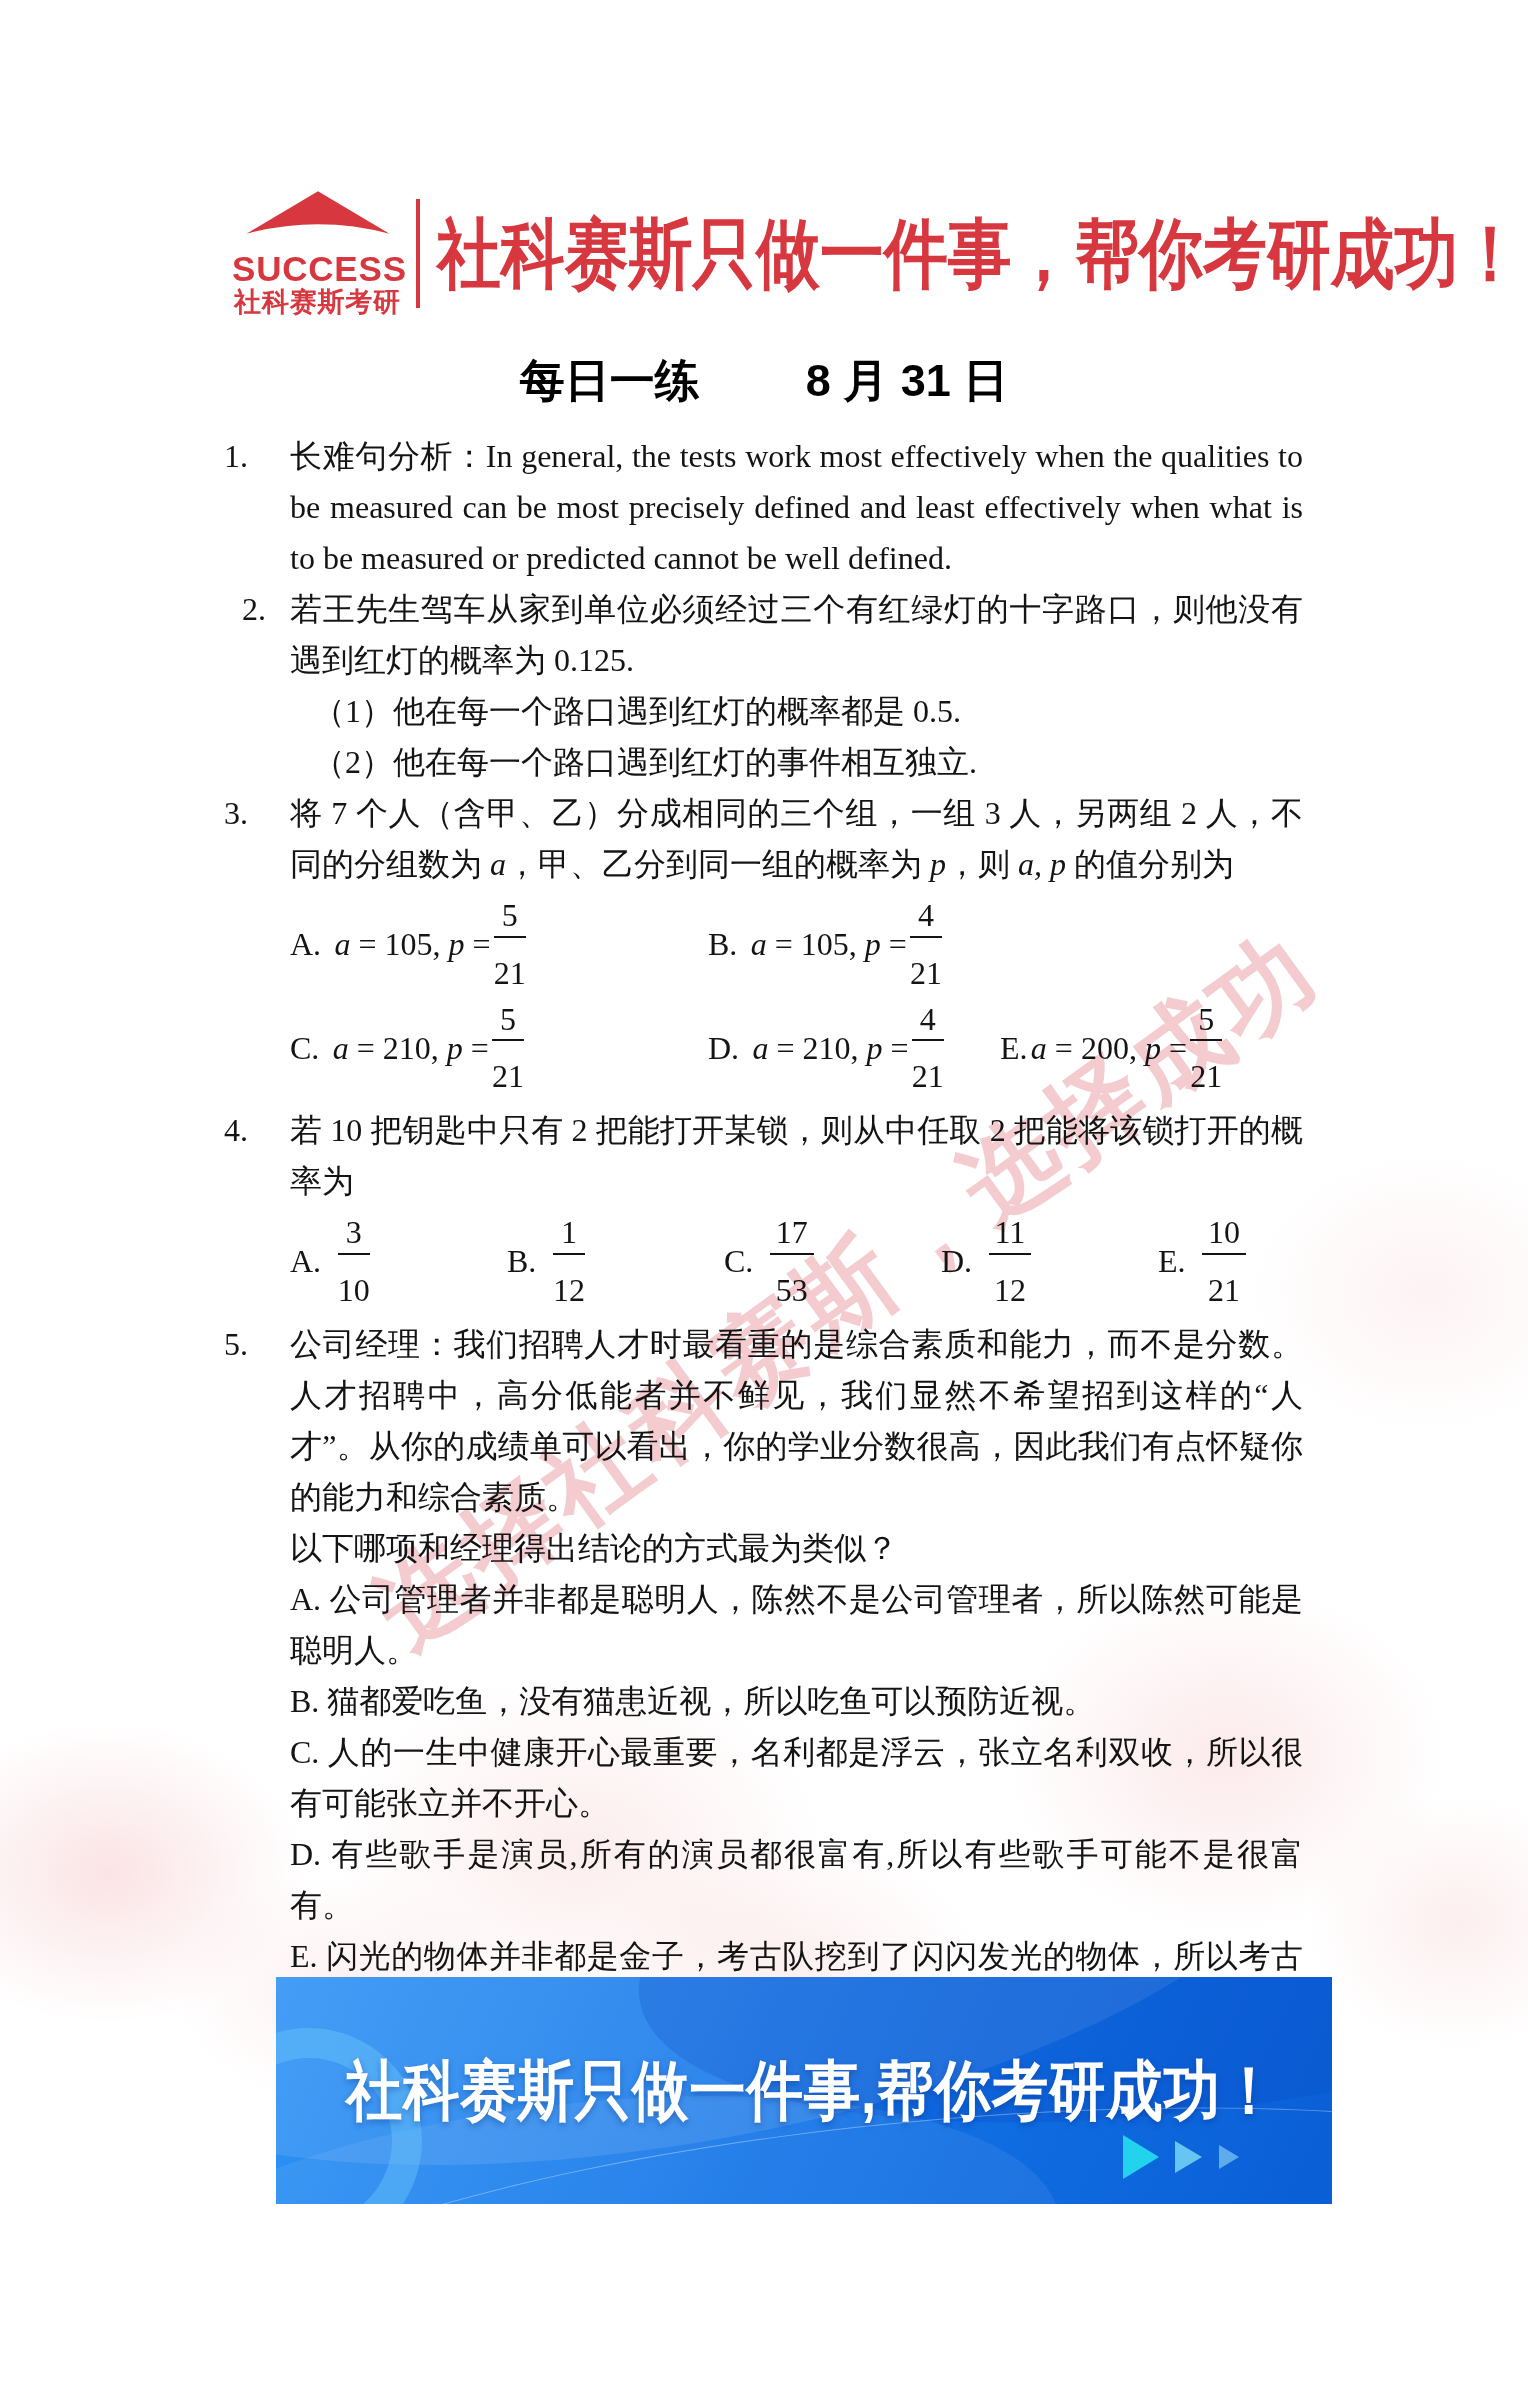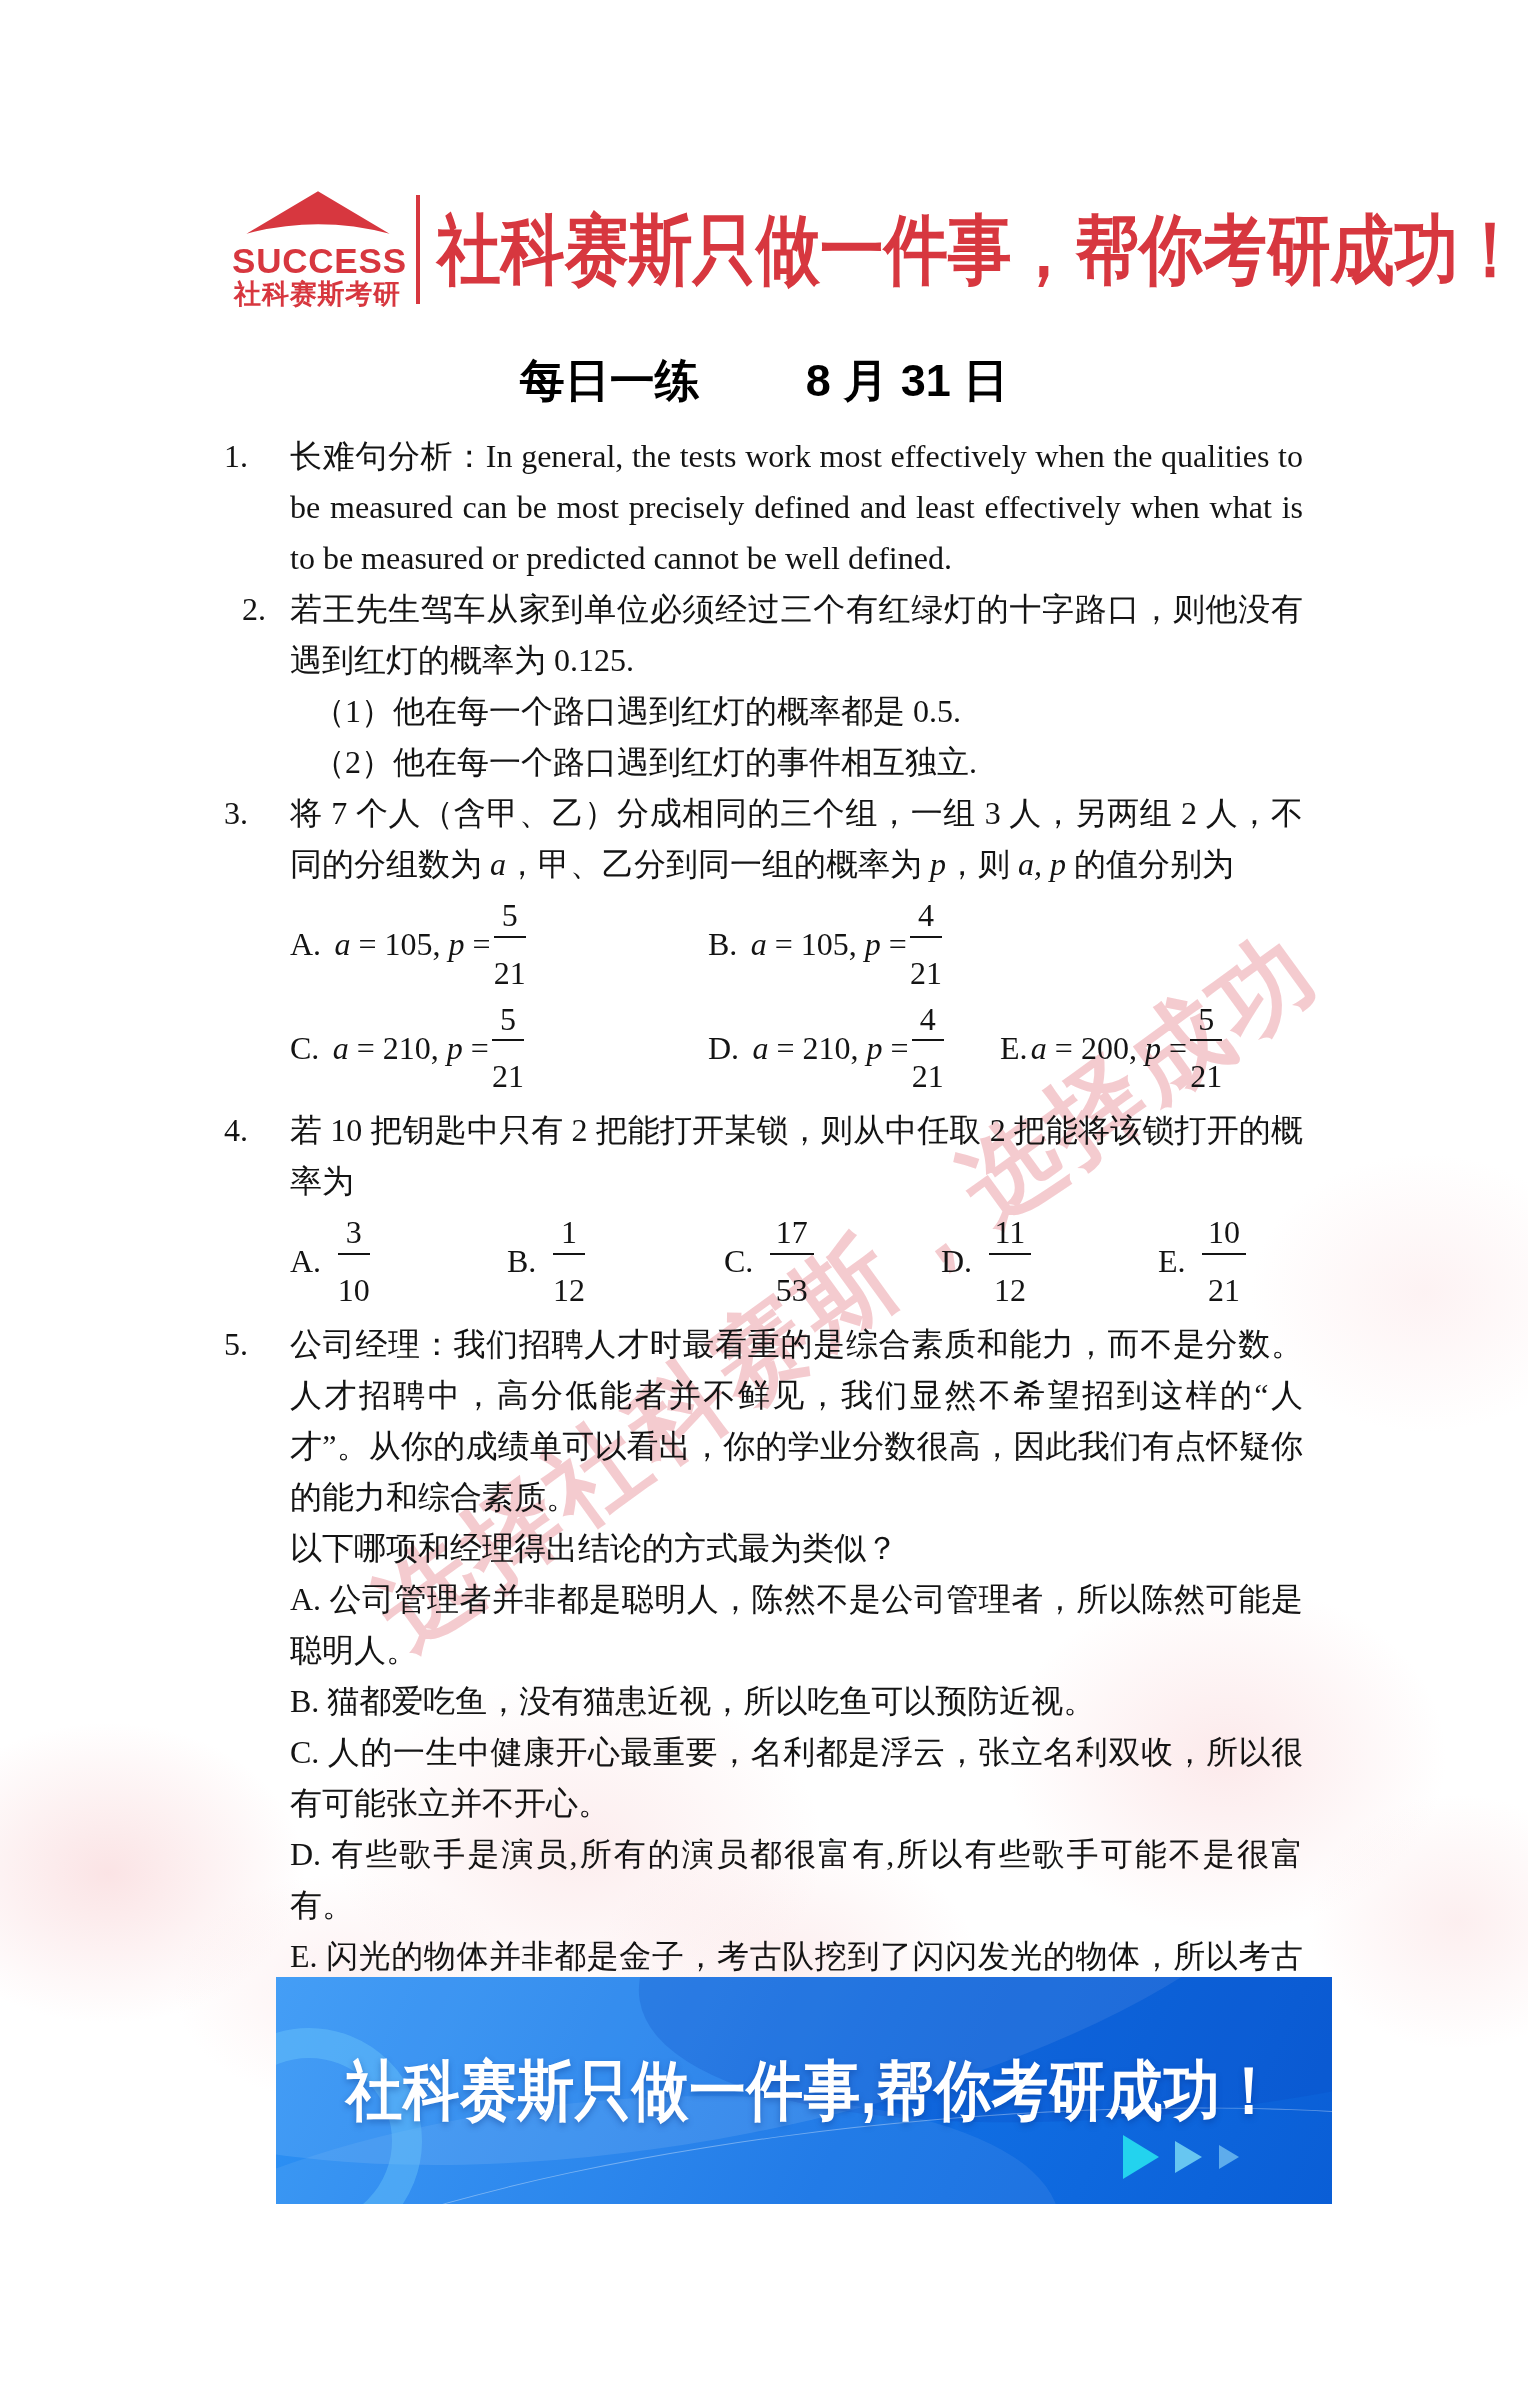--- a/index.html
+++ b/index.html
@@ -28,21 +28,21 @@
     font-size:98px; letter-spacing:5px; color:var(--watermark-pink,#e06a76);
     opacity:0.34; transform:rotate(-36deg); transform-origin:0 50%;
     pointer-events:none;
   }
   
   .header{position:absolute; left:232px; top:187px; display:flex; align-items:center;}
   .logo{width:171px; text-align:center; color:var(--brand-red);}
   .logo svg{display:block; margin:0 auto;}
   .logo-brand{
     font-family:"Liberation Sans","DejaVu Sans",sans-serif; font-weight:bold;
-    font-size:35px; letter-spacing:0.8px; line-height:1.05; margin-top:5px;text-align:center;
+    font-size:35px; letter-spacing:0.8px; line-height:1.05; margin-top:13px;text-align:center;
   }
   .logo-sub{
     font-family:Liberation Mono, monospace; font-weight:bold;
     font-size:27px; letter-spacing:0.8px; line-height:1.2;
   }
   .divider{width:4.1px; height:109px; background:var(--brand-red); margin:0 16.6px 0 13.3px;}
   .slogan{
     font-family:"Liberation Sans","DejaVu Sans",sans-serif; font-weight:bold;
     font-size:76px; line-height:1; color:var(--brand-red); white-space:nowrap;
     display:inline-block; transform:scaleX(0.84); transform-origin:left center;

